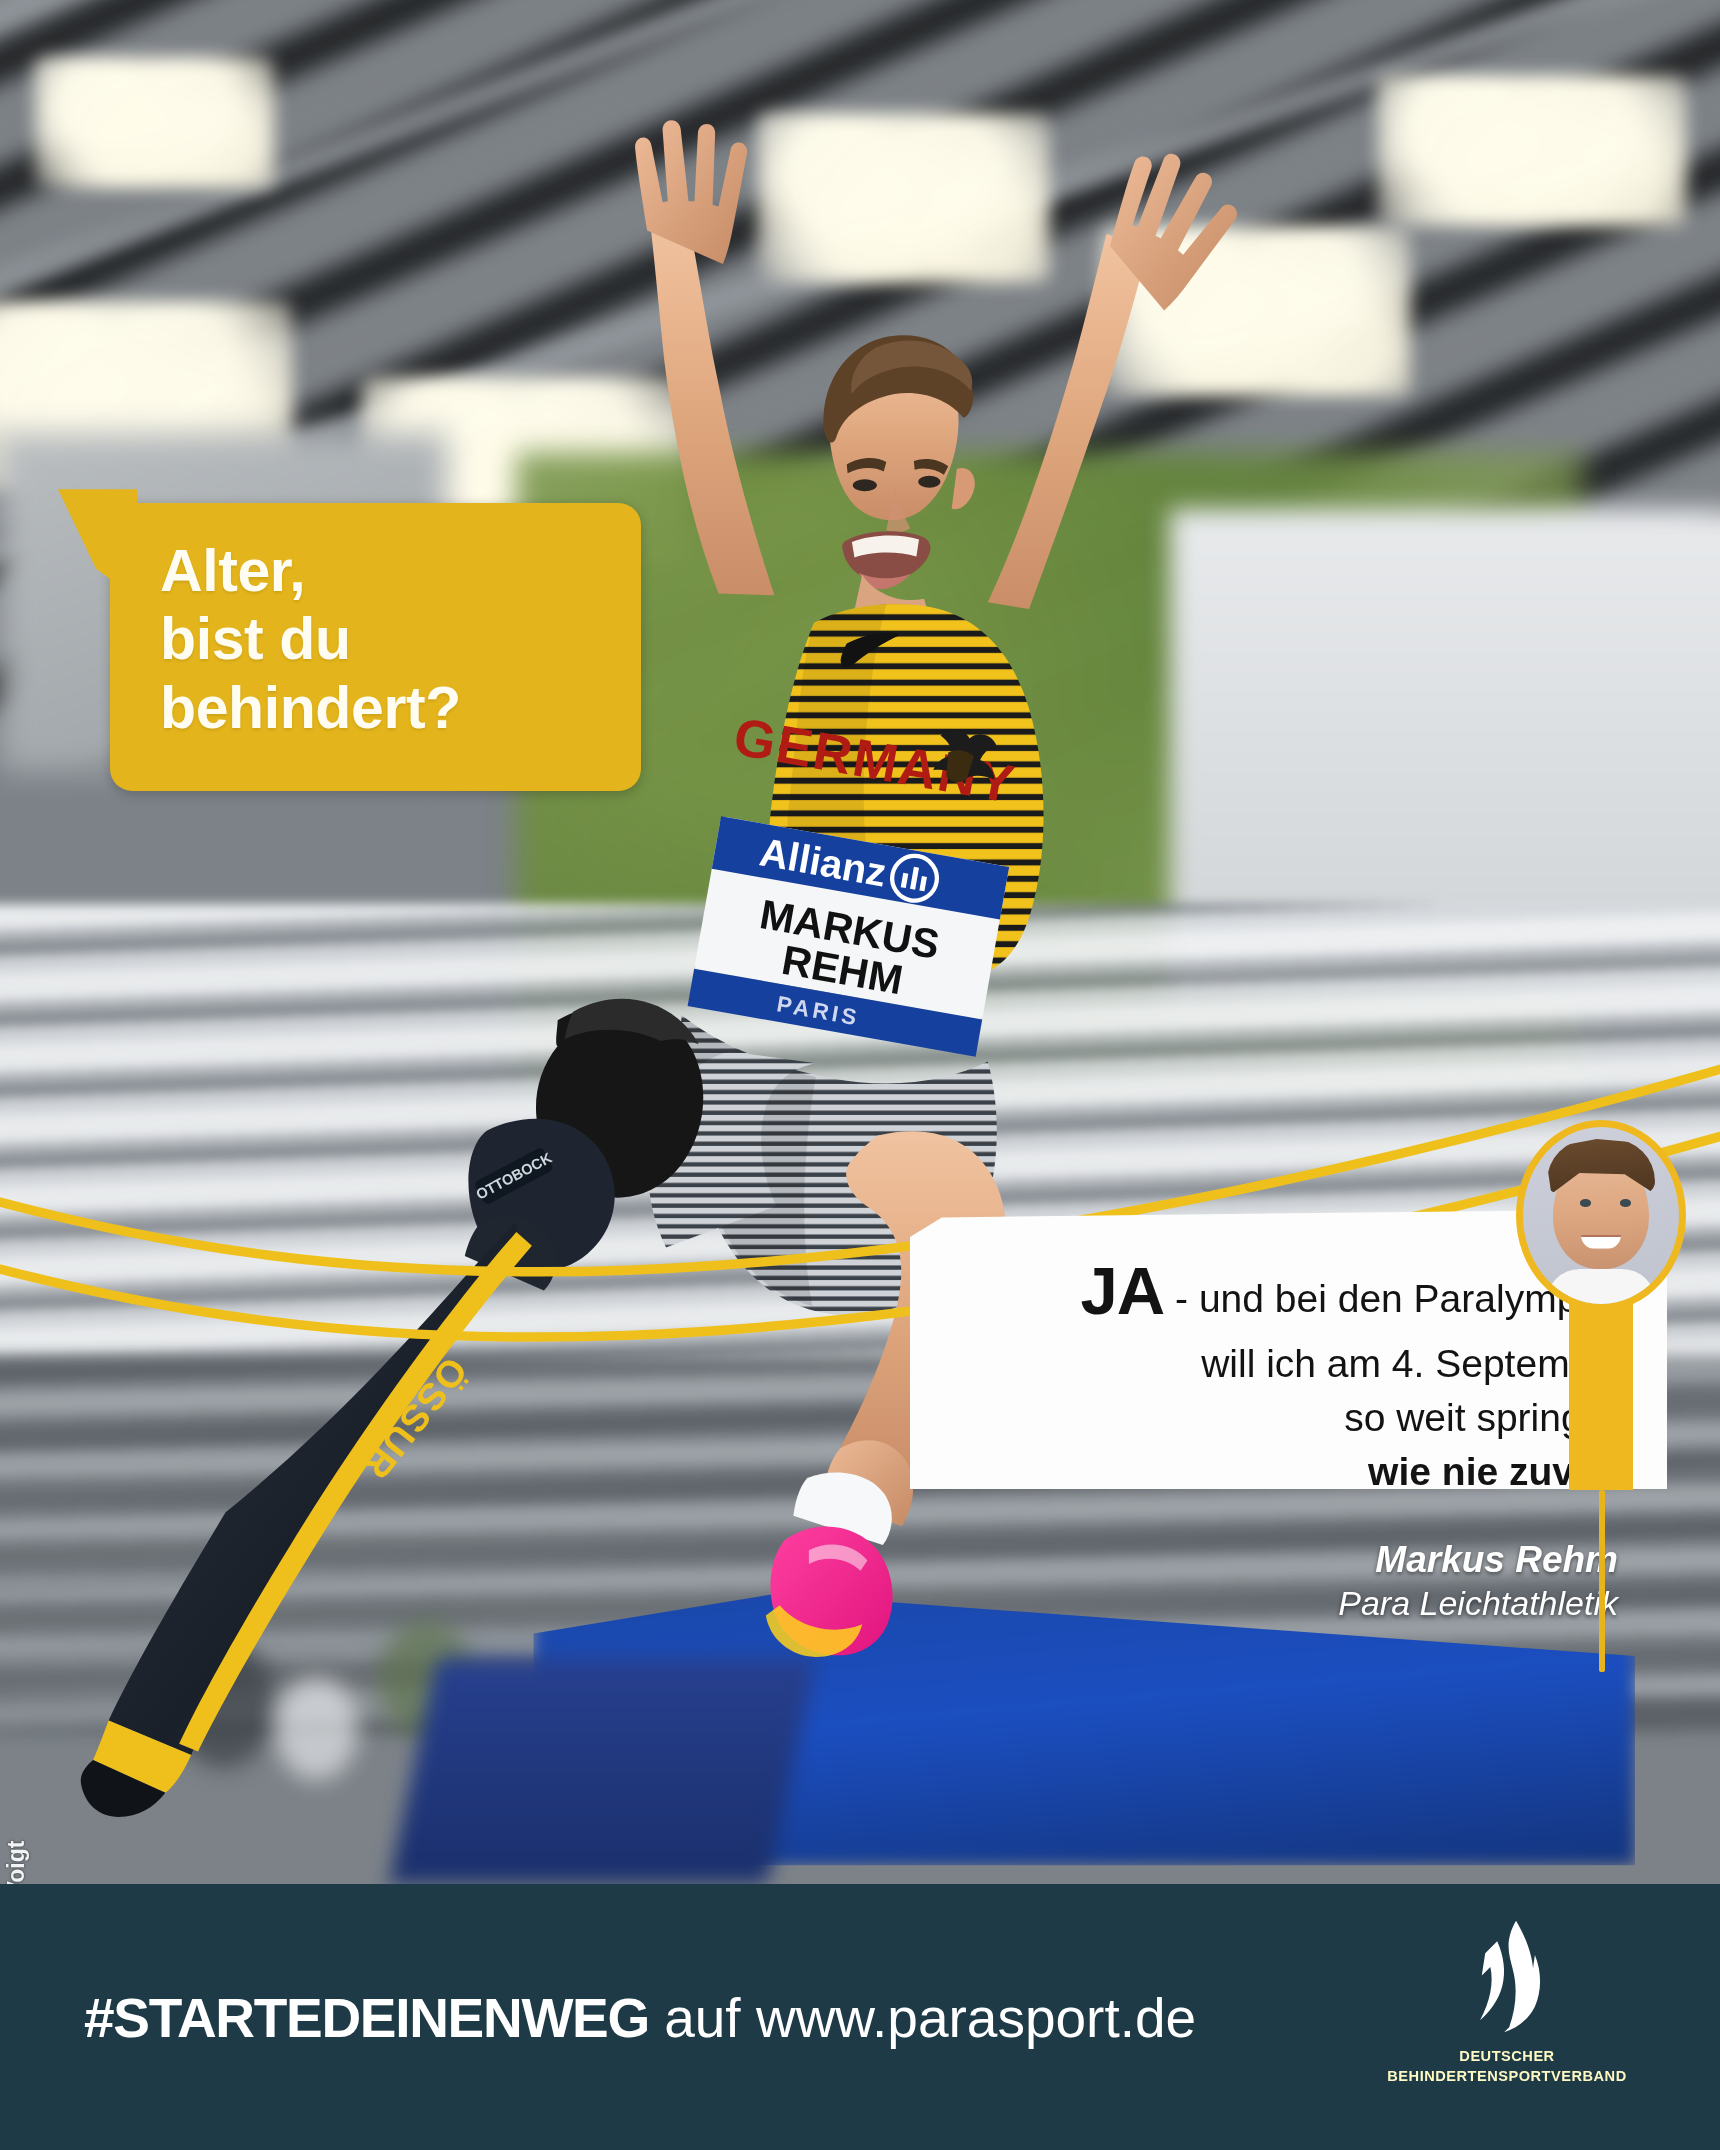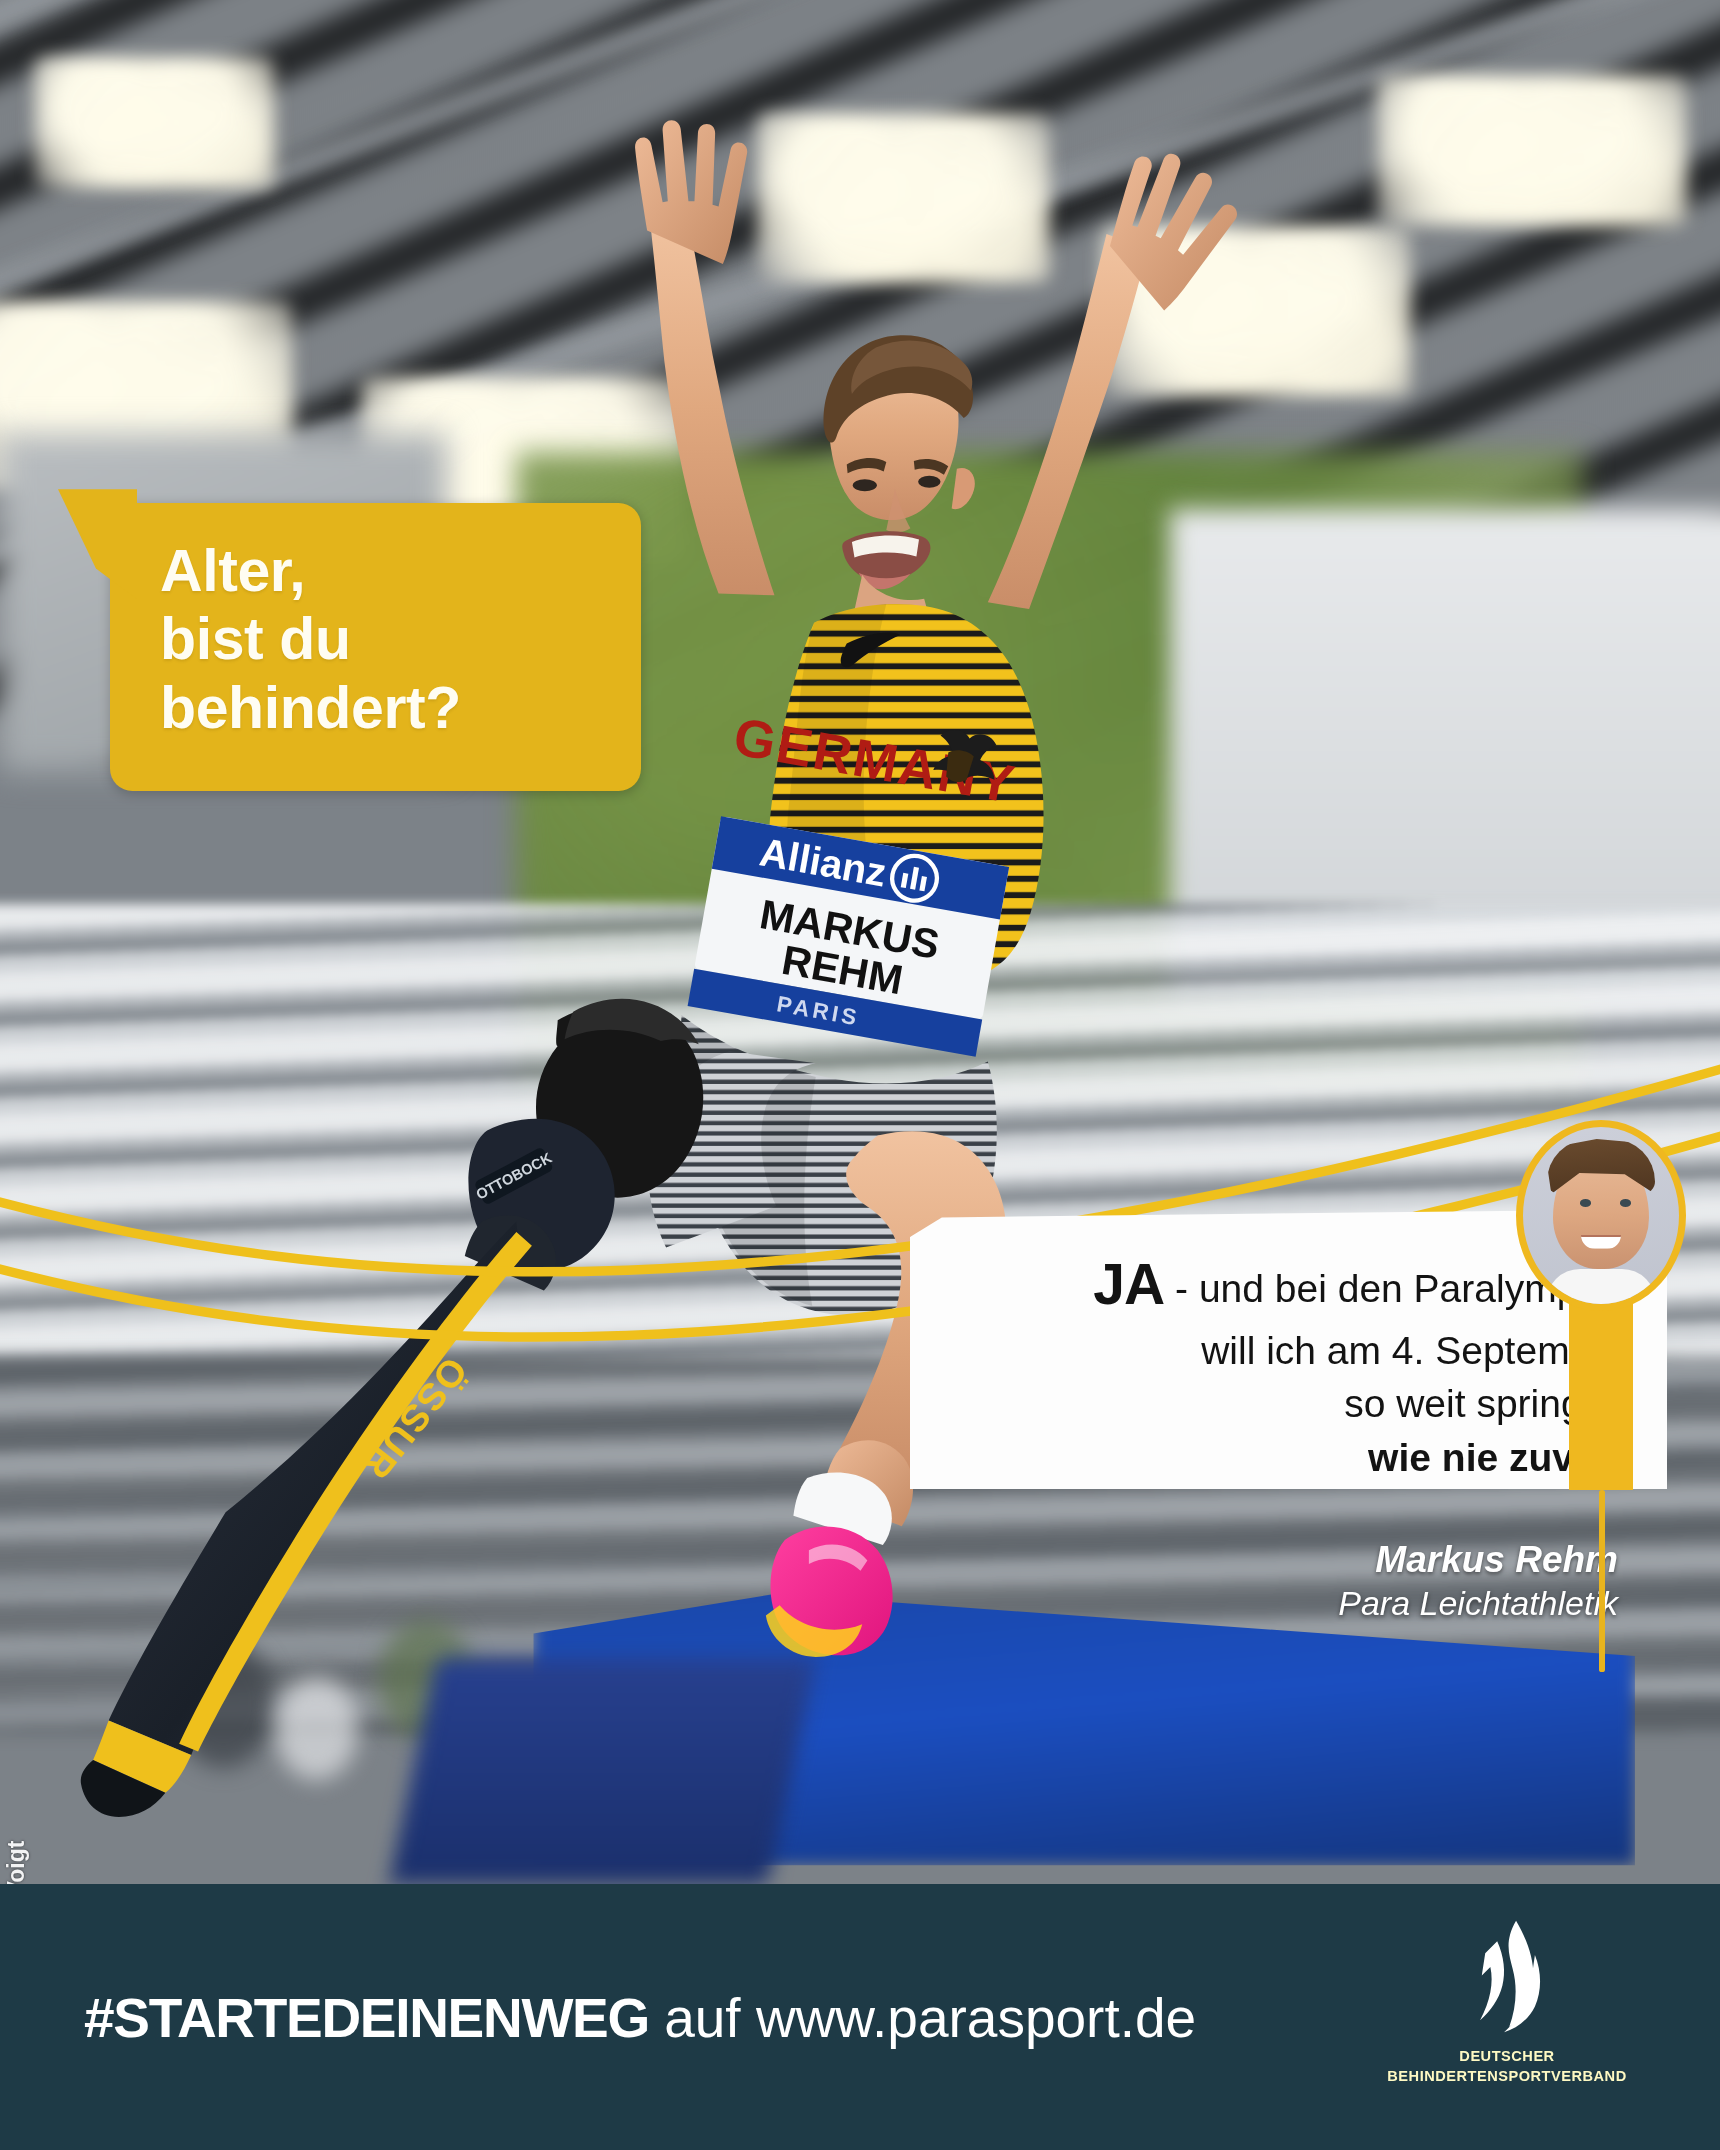--- a/index.html
+++ b/index.html
@@ -134,21 +134,21 @@
     background:#fdfdfd;
     box-shadow:0 3.4px 15.5px rgba(0,0,0,.25);
     clip-path:polygon(4.2% 3%, 100% 0, 100% 100%, 0 100%, 0 10%);
   }
   #quoteText{
     position:absolute; right:41px; top:36px; left:36px;
     text-align:right;
     color:#131313;
     font-size:39px; line-height:1.38;
   }
-  #quoteText .ja{ font-size:57px; font-weight:bold; letter-spacing:-0.9px; vertical-align:-1.7px; }
+  #quoteText .ja{ font-size:67px; font-weight:bold; letter-spacing:-0.9px; vertical-align:-1.7px; }
   #quoteText .bold{ font-weight:bold; }
 
   
   #portrait{
     position:absolute; left:1516px; top:1120px; width:170px; height:191px;
     border-radius:50%;
     border:7.7px solid #efb81f;
     overflow:hidden;
     background:linear-gradient(170deg,#cdd0da,#bfc3ce);
     z-index:6;

